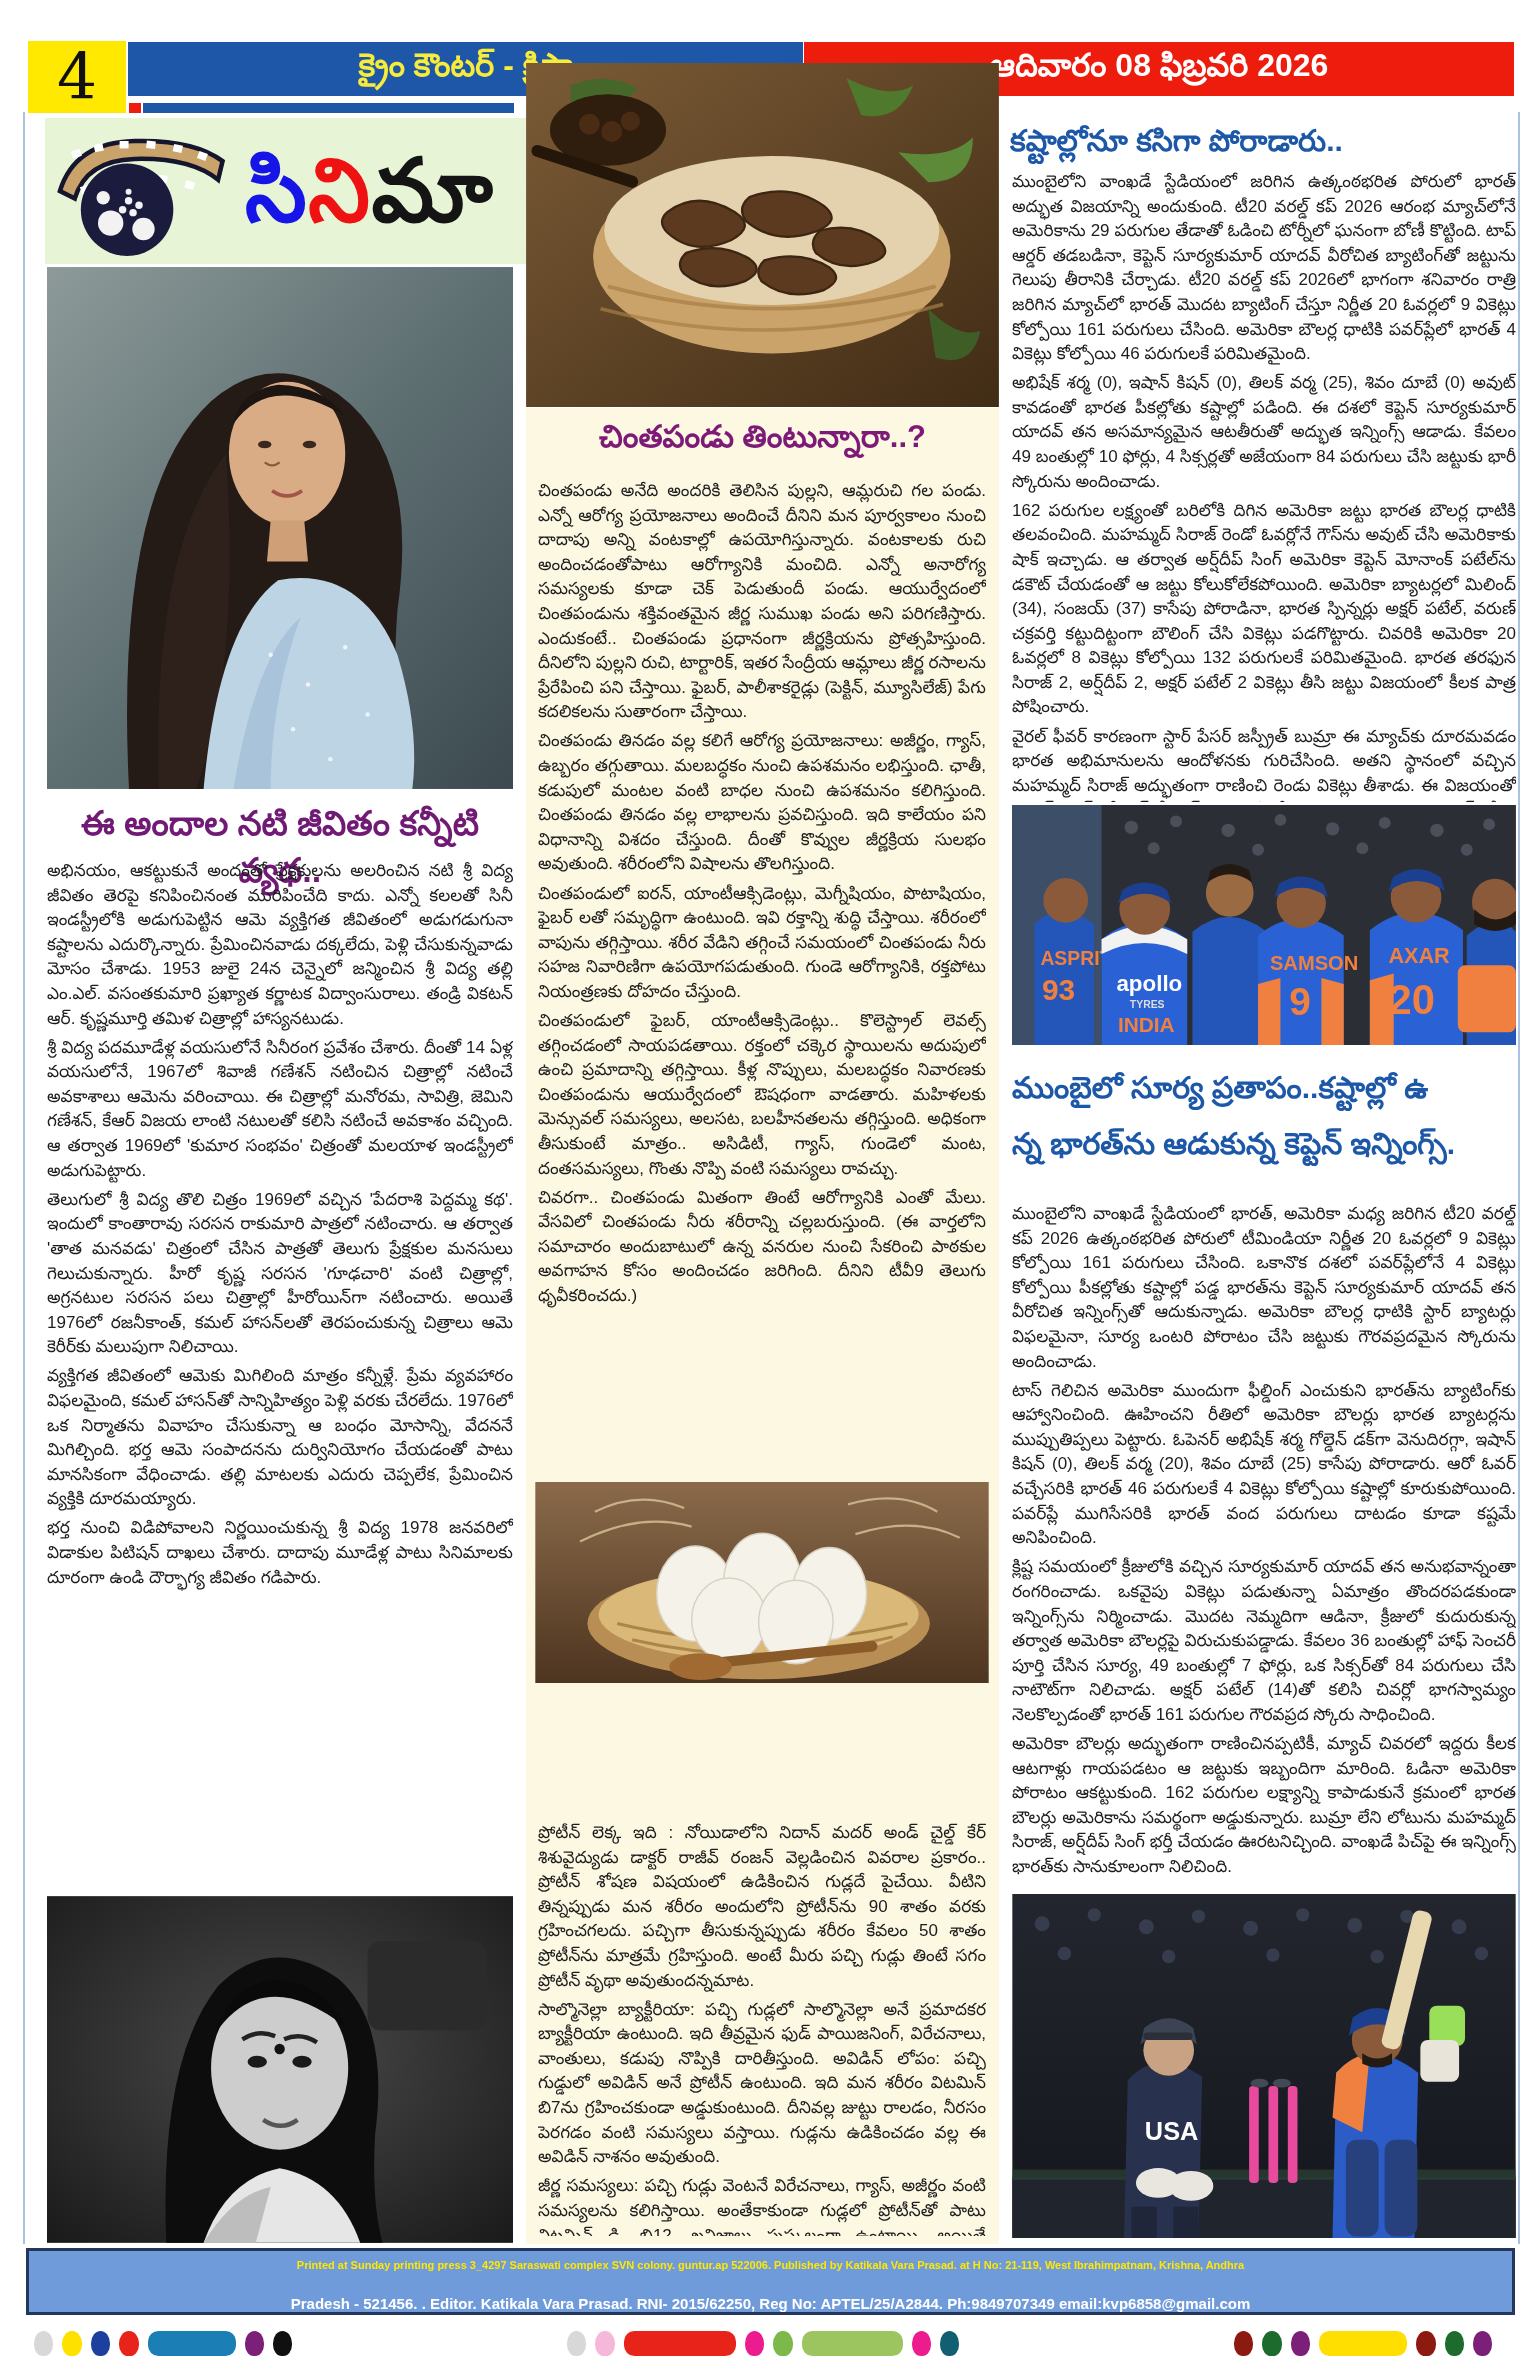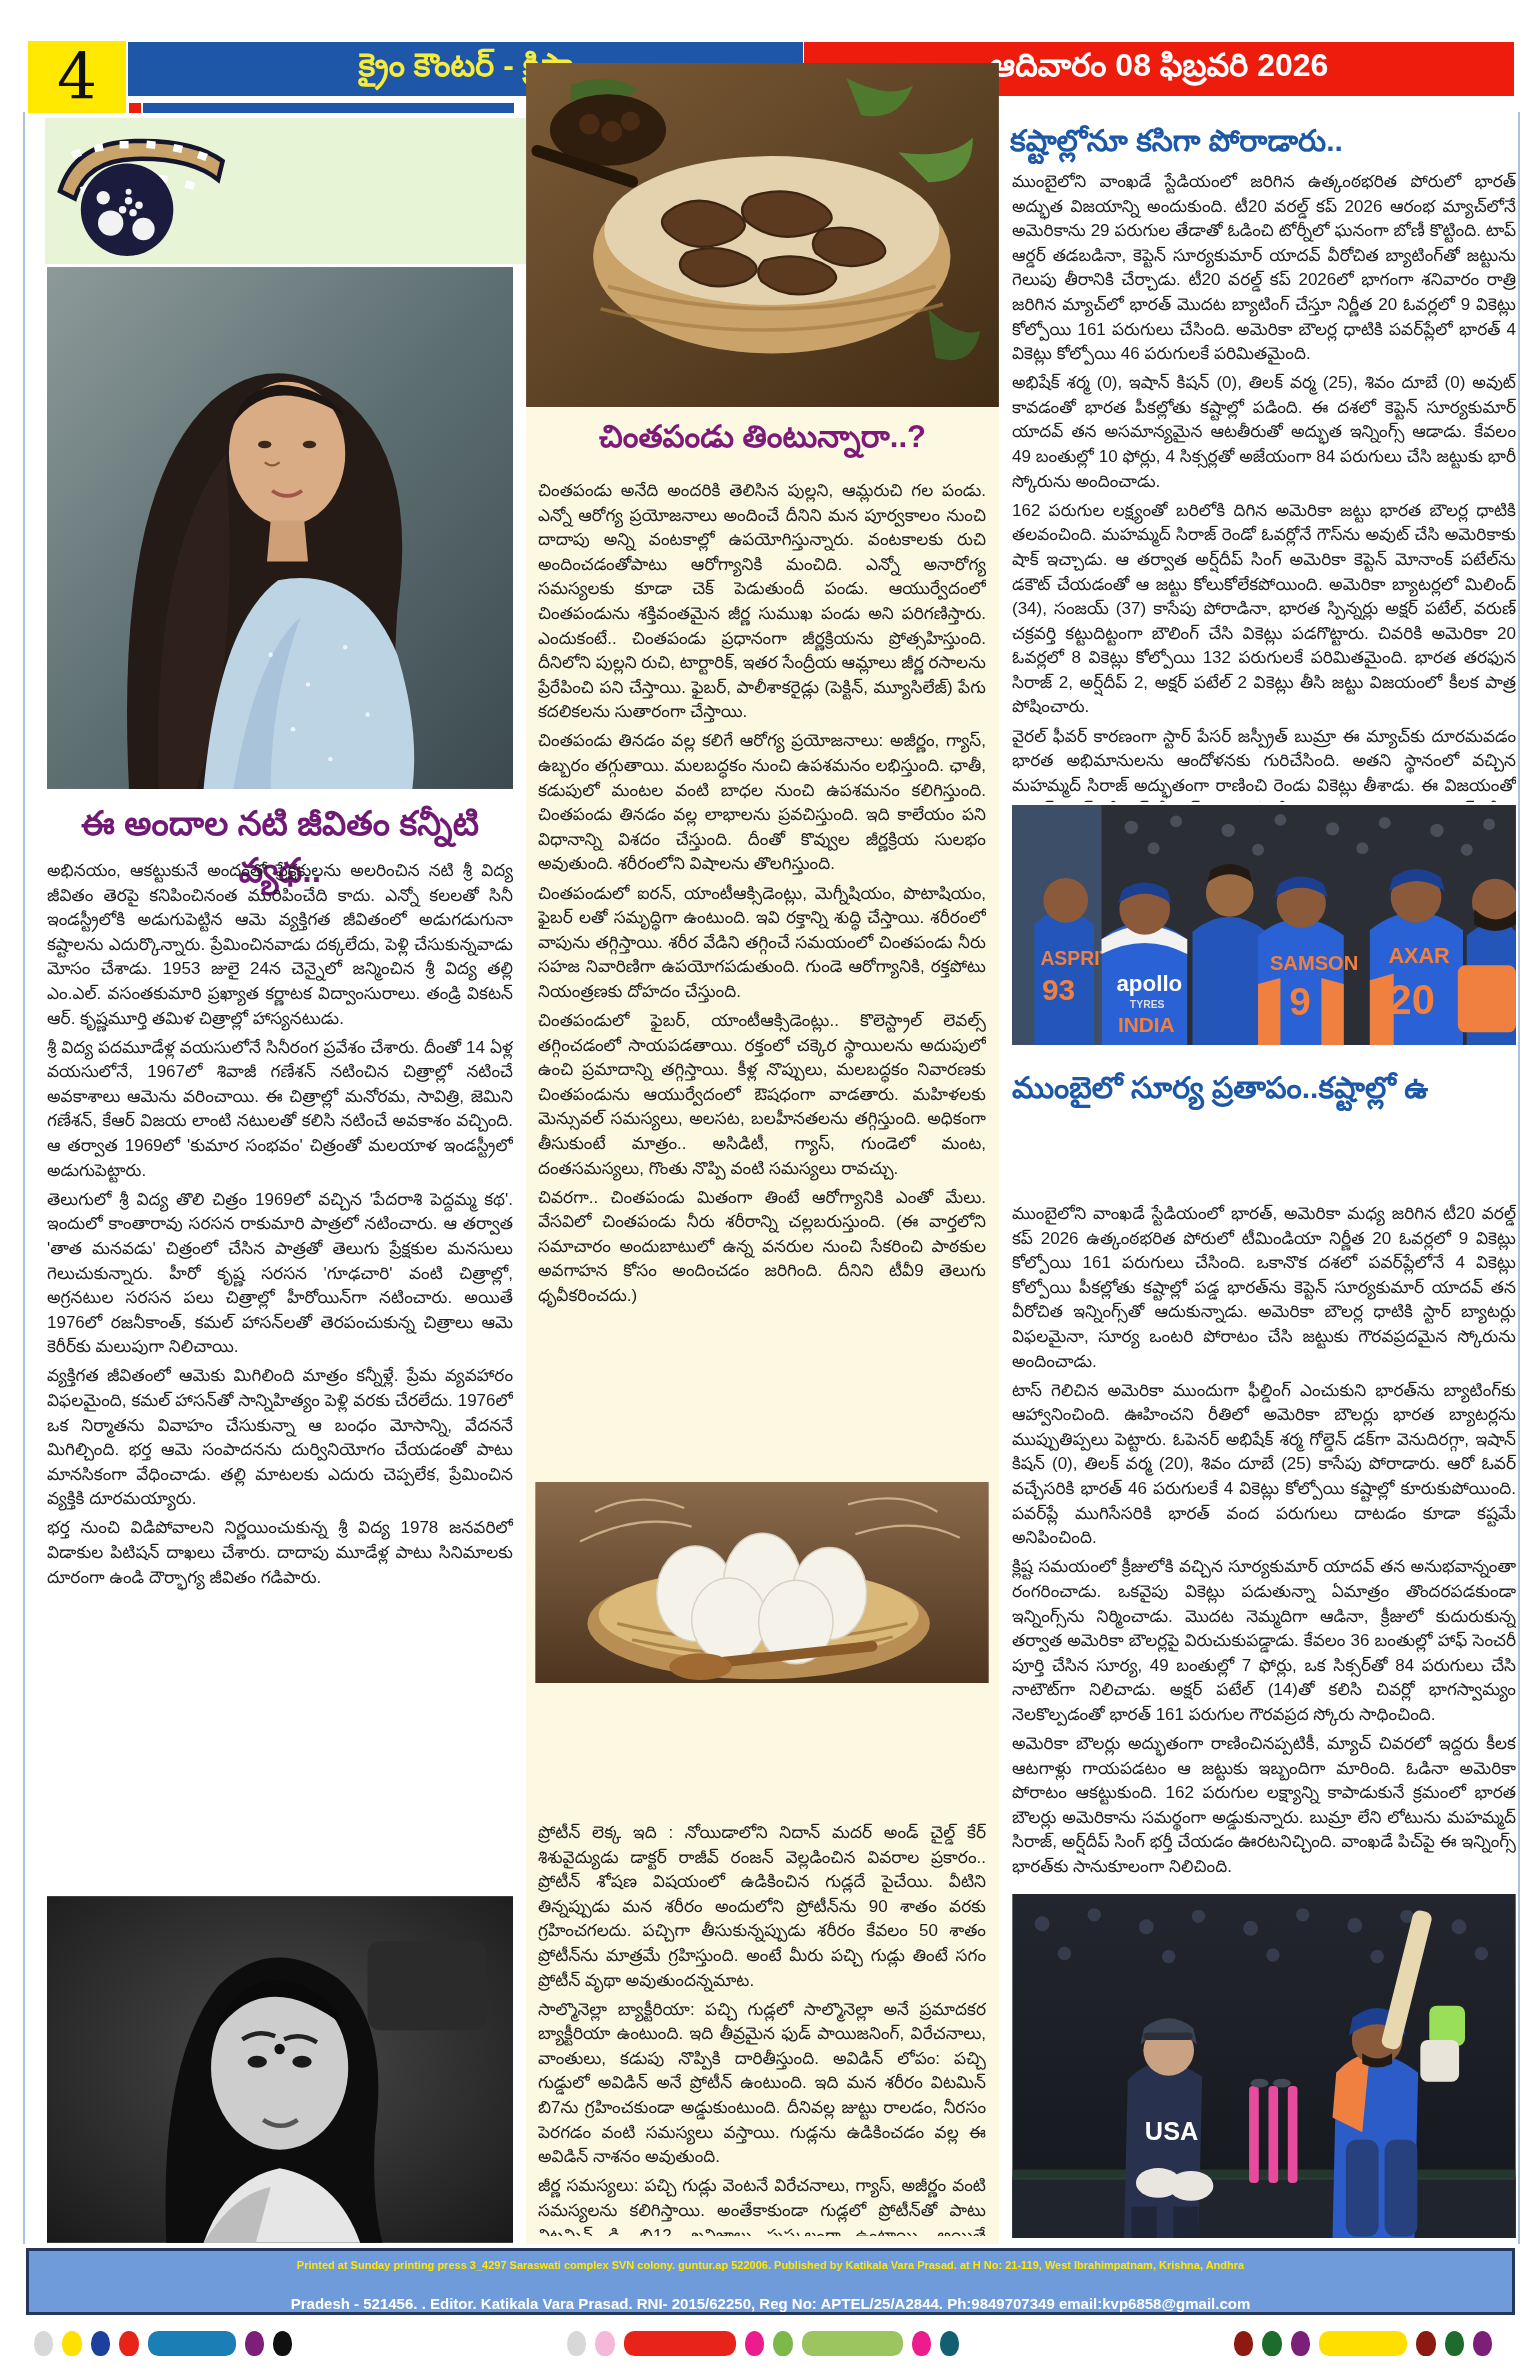--- a/index.html
+++ b/index.html
@@ -104,20 +104,23 @@
         <circle cx="78" cy="104" r="9" fill="#f2f2f2"></circle>
         <g fill="#f2f2f2">
           <circle cx="112" cy="108" r="5"></circle>
             <circle cx="126" cy="114" r="5"></circle>
           <circle cx="118" cy="124" r="5"></circle>
             <circle cx="104" cy="120" r="5"></circle>
           <circle cx="112" cy="96" r="4"></circle>
         </g>
       </svg>
     </span>
+    <span class="logo-letters">
+      <span class="logo-si">సి</span><span class="logo-ni">ని</span><span class="logo-ma">మా</span>
+    </span>
   </div>
 
   <div class="abs photo" style="left:47px;top:267px;width:466px;height:522px;">
     <svg width="466" height="522" viewBox="0 0 625 700">
       <defs>
         <linearGradient id="abg" x1="0" y1="0" x2="1" y2="1">
           <stop offset="0" stop-color="#8d9a99"></stop>
             <stop offset="0.5" stop-color="#5e6f72"></stop>
             <stop offset="1" stop-color="#3c4a50"></stop>
         </linearGradient>
@@ -329,20 +332,21 @@
 
       <path d="M610,322 L610,175 q40,-35 66,-5 L676,322 Z" fill="#2356b8"></path>
       <circle cx="648" cy="130" r="31" fill="#8a5a3a"></circle>
       <path d="M620,140 q28,26 56,2 l0,18 q-28,18 -56,0 Z" fill="#241a14"></path>
       <rect x="598" y="215" width="78" height="90" rx="10" fill="#f08040"></rect>
     </svg>
   </div>
 
   <div class="abs hl-blue2">
     <div>ముంబైలో సూర్య ప్రతాపం..కష్టాల్లో ఉ</div>
+    <div>న్న భారత్‌ను ఆడుకున్న కెప్టెన్ ఇన్నింగ్స్.</div>
   </div>
 
   <div class="abs body-txt" style="left:1012px;top:1202px;width:504px;height:689px;">
     <p>ముంబైలోని వాంఖడే స్టేడియంలో భారత్, అమెరికా మధ్య జరిగిన టీ20 వరల్డ్ కప్ 2026 ఉత్కంఠభరిత పోరులో టీమిండియా నిర్ణీత 20 ఓవర్లలో 9 వికెట్లు కోల్పోయి 161 పరుగులు చేసింది. ఒకానొక దశలో పవర్‌ప్లేలోనే 4 వికెట్లు కోల్పోయి పీకల్లోతు కష్టాల్లో పడ్డ భారత్‌ను కెప్టెన్ సూర్యకుమార్ యాదవ్ తన వీరోచిత ఇన్నింగ్స్‌తో ఆదుకున్నాడు. అమెరికా బౌలర్ల ధాటికి స్టార్ బ్యాటర్లు విఫలమైనా, సూర్య ఒంటరి పోరాటం చేసి జట్టుకు గౌరవప్రదమైన స్కోరును అందించాడు.</p>
     <p>టాస్ గెలిచిన అమెరికా ముందుగా ఫీల్డింగ్ ఎంచుకుని భారత్‌ను బ్యాటింగ్‌కు ఆహ్వానించింది. ఊహించని రీతిలో అమెరికా బౌలర్లు భారత బ్యాటర్లను ముప్పుతిప్పలు పెట్టారు. ఓపెనర్ అభిషేక్ శర్మ గోల్డెన్ డక్‌గా వెనుదిరగ్గా, ఇషాన్ కిషన్ (0), తిలక్ వర్మ (20), శివం దూబే (25) కాసేపు పోరాడారు. ఆరో ఓవర్ వచ్చేసరికి భారత్ 46 పరుగులకే 4 వికెట్లు కోల్పోయి కష్టాల్లో కూరుకుపోయింది. పవర్‌ప్లే ముగిసేసరికి భారత్ వంద పరుగులు దాటడం కూడా కష్టమే అనిపించింది.</p>
     <p>క్లిష్ట సమయంలో క్రీజులోకి వచ్చిన సూర్యకుమార్ యాదవ్ తన అనుభవాన్నంతా రంగరించాడు. ఒకవైపు వికెట్లు పడుతున్నా ఏమాత్రం తొందరపడకుండా ఇన్నింగ్స్‌ను నిర్మించాడు. మొదట నెమ్మదిగా ఆడినా, క్రీజులో కుదురుకున్న తర్వాత అమెరికా బౌలర్లపై విరుచుకుపడ్డాడు. కేవలం 36 బంతుల్లో హాఫ్ సెంచరీ పూర్తి చేసిన సూర్య, 49 బంతుల్లో 7 ఫోర్లు, ఒక సిక్సర్‌తో 84 పరుగులు చేసి నాటౌట్‌గా నిలిచాడు. అక్షర్ పటేల్ (14)తో కలిసి చివర్లో భాగస్వామ్యం నెలకొల్పడంతో భారత్ 161 పరుగుల గౌరవప్రద స్కోరు సాధించింది.</p>
     <p>అమెరికా బౌలర్లు అద్భుతంగా రాణించినప్పటికీ, మ్యాచ్ చివరలో ఇద్దరు కీలక ఆటగాళ్లు గాయపడటం ఆ జట్టుకు ఇబ్బందిగా మారింది. ఓడినా అమెరికా పోరాటం ఆకట్టుకుంది. 162 పరుగుల లక్ష్యాన్ని కాపాడుకునే క్రమంలో భారత బౌలర్లు అమెరికాను సమర్థంగా అడ్డుకున్నారు. బుమ్రా లేని లోటును మహమ్మద్ సిరాజ్, అర్ష్‌దీప్ సింగ్ భర్తీ చేయడం ఊరటనిచ్చింది. వాంఖడే పిచ్‌పై ఈ ఇన్నింగ్స్ భారత్‌కు సానుకూలంగా నిలిచింది.</p>
   </div>
 
   <div class="abs photo" style="left:1012px;top:1894px;width:599px;height:344px;">

